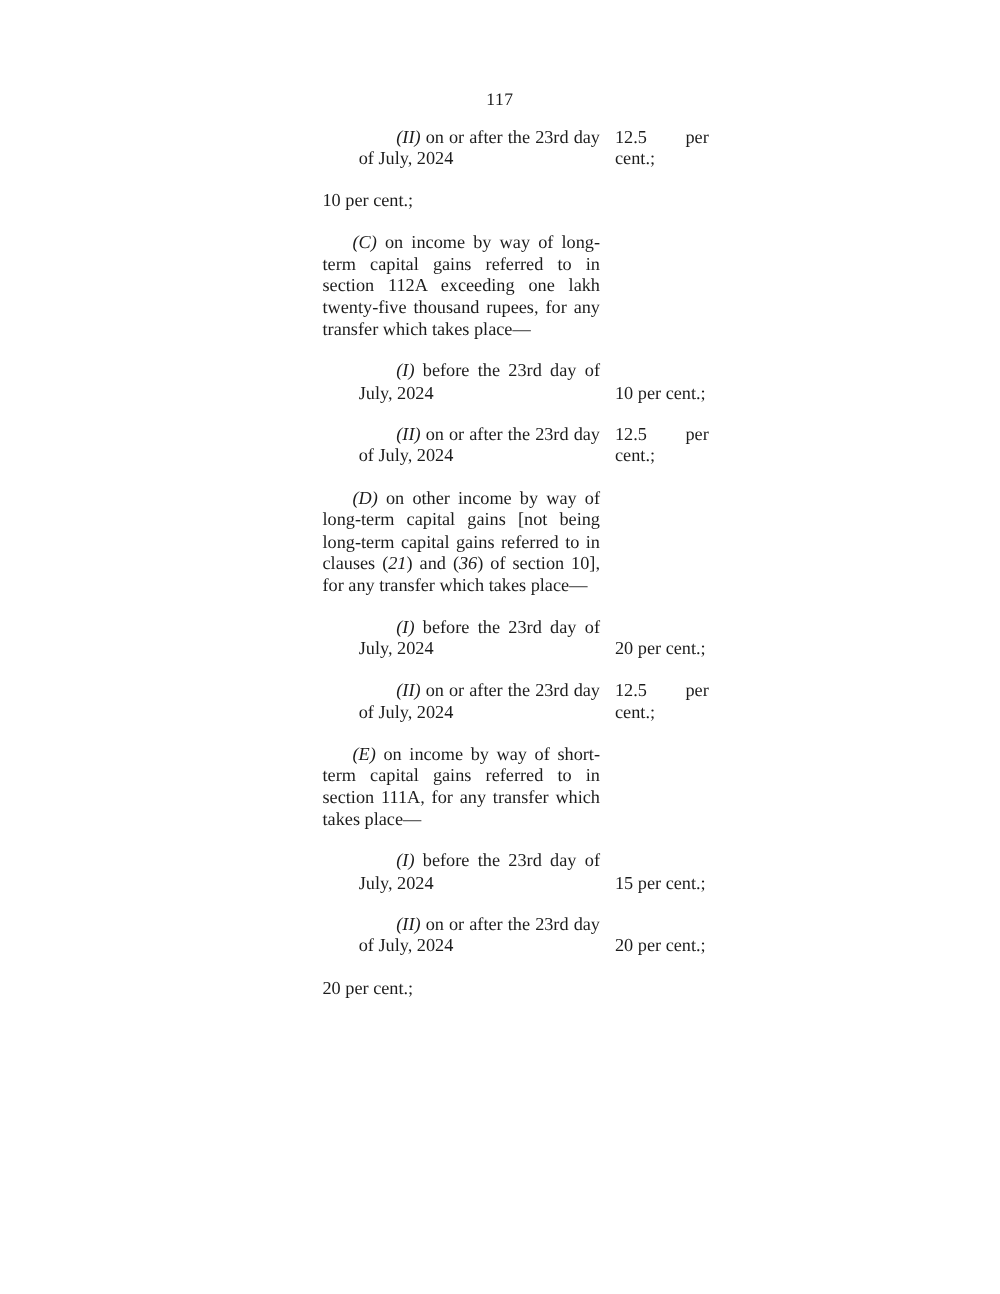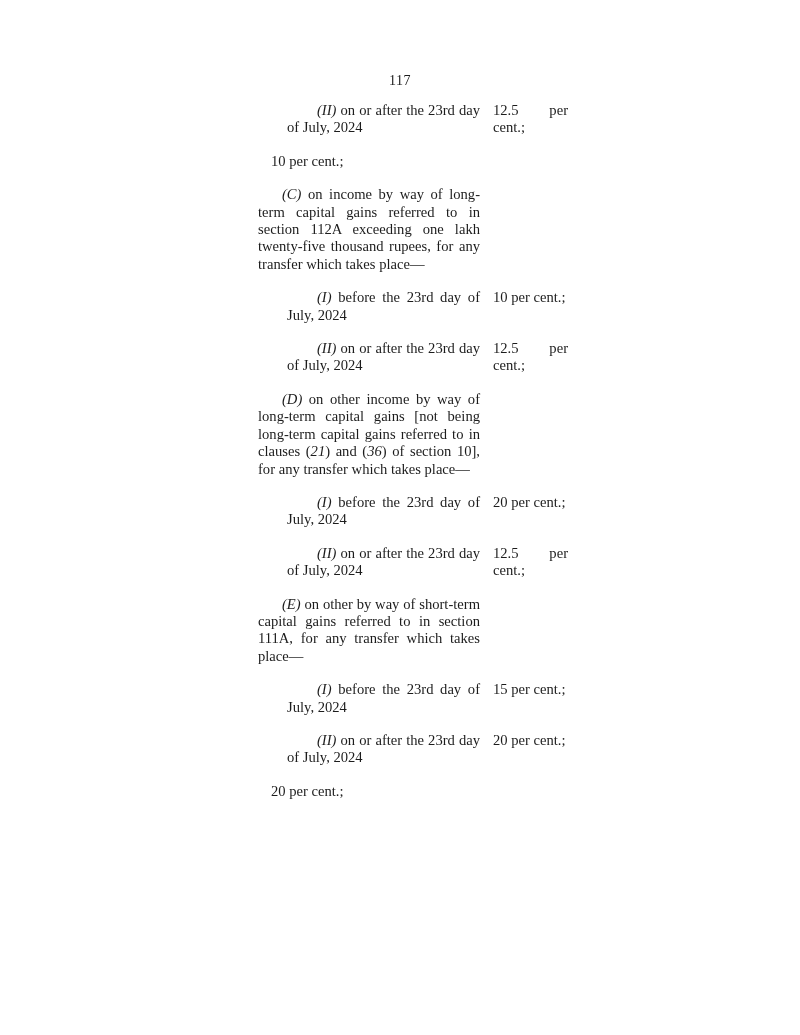--- a/index.html
+++ b/index.html
@@ -25,40 +25,40 @@
   .content {
     position: absolute;
     left: 258px;
     top: 102px;
     width: 312px;
     font-size: 14.6px;
     line-height: 17.4px;
   }
   .item {
     display: flex;
-    align-items: flex-start;
+    align-items: flex-end;
     margin-bottom: 16px;
+    gap: 12px;
   }
   .clause {
     flex: none;
     text-align: justify;
   }
   .clause.main {
     width: 222px;
     text-indent: 24px;
   }
   .clause.sub {
     width: 193px;
     margin-left: 29px;
     text-indent: 30px;
   }
   .rate {
     flex: none;
     width: 75px;
-    margin-left: 13px;
     text-align: justify;
   }
   .it { font-style: italic; }
 </style>
 </head>
 <body>
 
 <div class="page">
 
   <div class="page-number">117</div>
@@ -98,21 +98,21 @@
       <div class="clause sub"><span class="it">(I)</span><span> before the 23rd day of July, 2024</span></div>
       <div class="rate">20 per cent.;</div>
     </div>
 
     <div class="item">
       <div class="clause sub"><span class="it">(II)</span><span> on or after the 23rd day of July, 2024</span></div>
       <div class="rate">12.5 per cent.;</div>
     </div>
 
     <div class="item">
-      <div class="clause main"><span class="it">(E)</span><span> on other by way of short-term capital gains referred to in section 111A, for any transfer which takes place—</span></div>
+      <div class="clause main"><span class="it">(E)</span><span> on income by way of short-term capital gains referred to in section 111A, for any transfer which takes place—</span></div>
       <div class="rate"></div>
     </div>
 
     <div class="item">
       <div class="clause sub"><span class="it">(I)</span><span> before the 23rd day of July, 2024</span></div>
       <div class="rate">15 per cent.;</div>
     </div>
 
     <div class="item">
       <div class="clause sub"><span class="it">(II)</span><span> on or after the 23rd day of July, 2024</span></div>

